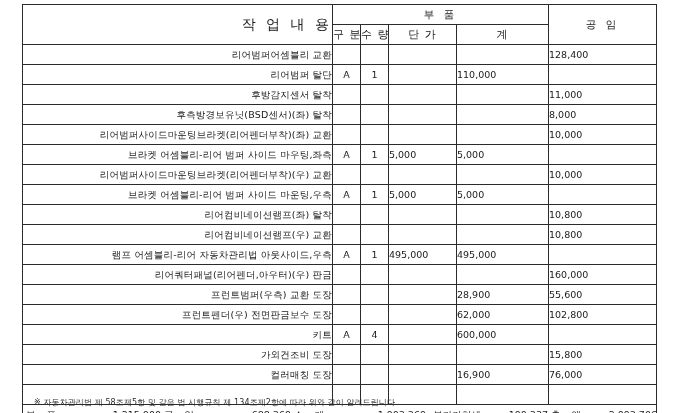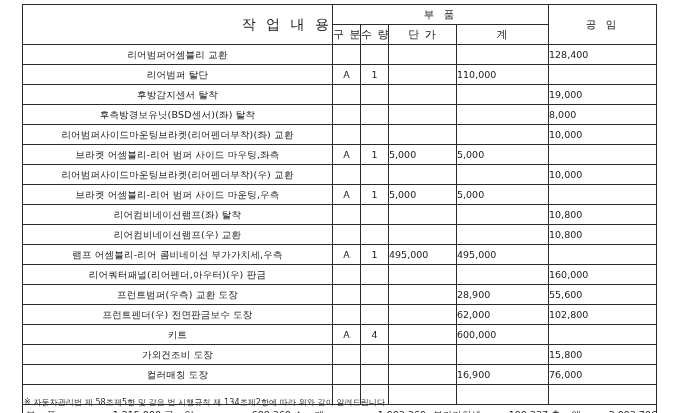--- a/index.html
+++ b/index.html
@@ -30,37 +30,37 @@
     line-height:19px;
     vertical-align:middle;
     font-weight:normal;
     overflow:hidden;
     white-space:nowrap;
   }
   .hdr-work{ text-align:right; font-size:14px; letter-spacing:3px;}
   .hdr-parts{ text-align:center; font-size:10.5px; letter-spacing:3px;}
   .hdr-work-total{ text-align:center; font-size:10.5px; letter-spacing:3px;}
   .sub{ text-align:center; font-size:11px; letter-spacing:1px;}
-  .desc{ text-align:center; padding-left:4px; letter-spacing:0.2px;}
+  .desc{ text-align:right; padding-left:4px; letter-spacing:0.2px;}
   .desc.ind{ }
   .c{ text-align:center;}
   .r{ padding-right:5px;}
   
   .footer-row td{ height:22px; line-height:22px;}
   .footer-label{ text-align:center; letter-spacing:4px; font-size:9.5px;}
   .footer-val{ text-align:right; padding-right:5px; font-size:9.5px;}
   .note{
     position:absolute;
     left:24px; top:397px;
     font-size:8px;
     color:#2b2b2b;
     letter-spacing:0.1px;
     white-space:nowrap;
   }
-  .note .bullet{font-size:8px;}
+  .note .bullet{font-size:8px;margin-left:10px;}
 </style>
 </head>
 <body>
 
 <div class="sheet">
 
   <table class="maintable">
     <colgroup>
       <col style="width:310px">
       <col style="width:28px">
@@ -98,21 +98,21 @@
           <td class="r"></td>
           <td class="r">110,000</td>
           <td class="r"></td>
         </tr>
         <tr>
           <td class="desc">후방감지센서 탈착</td>
           <td class="c"></td>
           <td class="c"></td>
           <td class="r"></td>
           <td class="r"></td>
-          <td class="r">19,000</td>
+          <td class="r">11,000</td>
         </tr>
         <tr>
           <td class="desc">후측방경보유닛(BSD센서)(좌) 탈착</td>
           <td class="c"></td>
           <td class="c"></td>
           <td class="r"></td>
           <td class="r"></td>
           <td class="r">8,000</td>
         </tr>
         <tr>
@@ -157,21 +157,21 @@
         </tr>
         <tr>
           <td class="desc">리어컴비네이션램프(우) 교환</td>
           <td class="c"></td>
           <td class="c"></td>
           <td class="r"></td>
           <td class="r"></td>
           <td class="r">10,800</td>
         </tr>
         <tr>
-          <td class="desc ind">램프 어셈블리-리어 콤비네이션 부가가치세,우측</td>
+          <td class="desc ind">램프 어셈블리-리어 자동차관리법 아웃사이드,우측</td>
           <td class="c">A</td>
           <td class="c">1</td>
           <td class="r">495,000</td>
           <td class="r">495,000</td>
           <td class="r"></td>
         </tr>
         <tr>
           <td class="desc">리어쿼터패널(리어펜더,아우터)(우) 판금</td>
           <td class="c"></td>
           <td class="c"></td>

